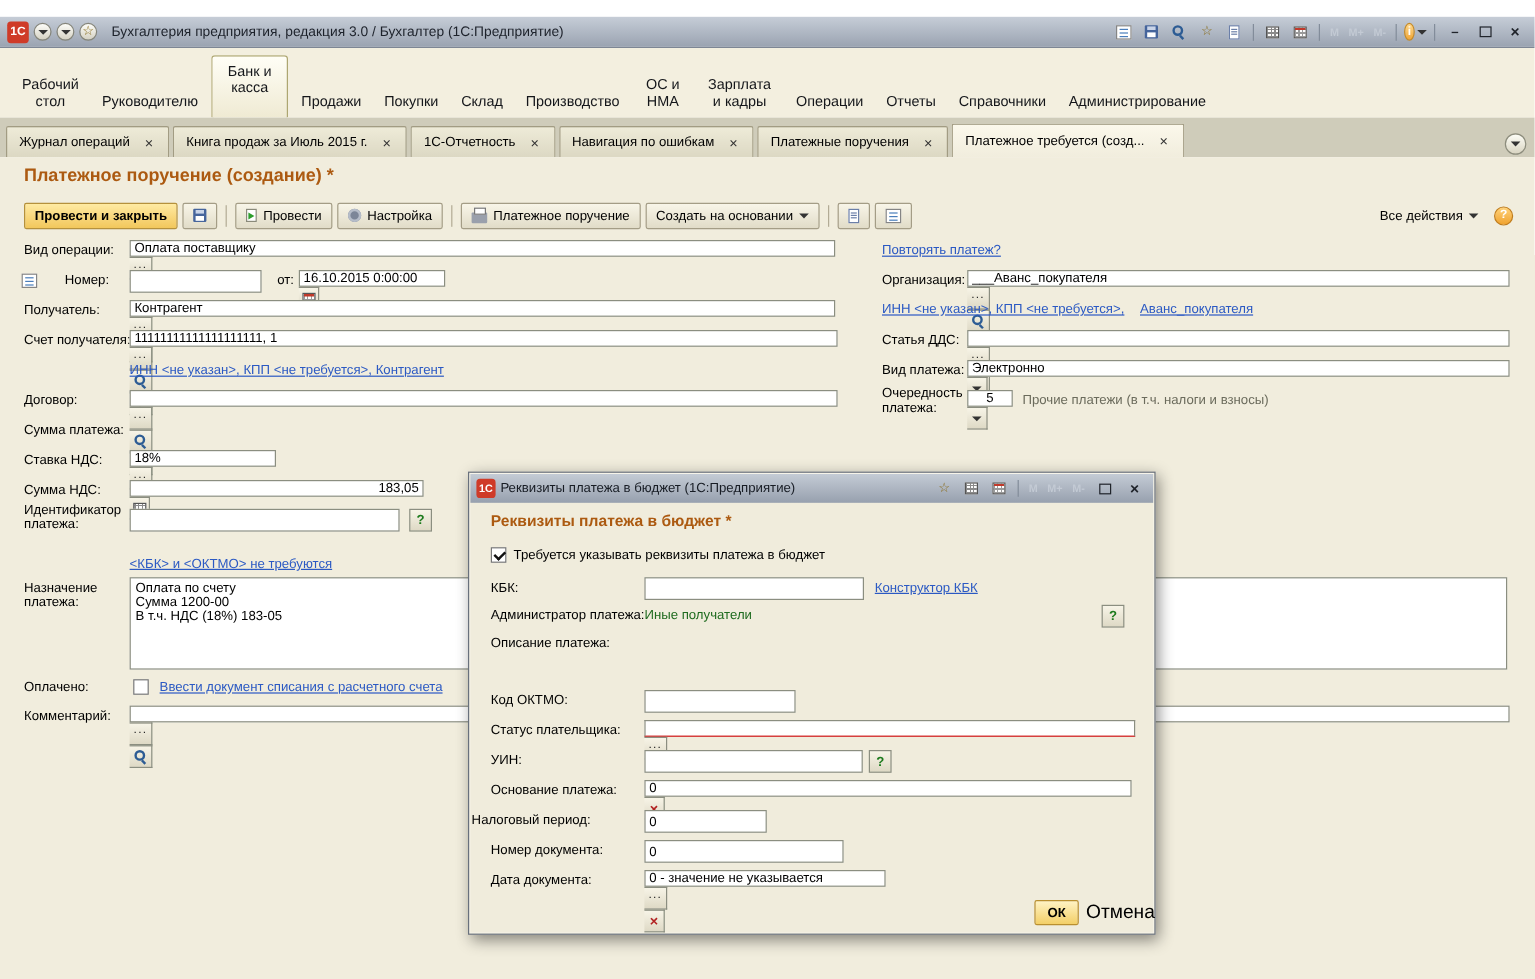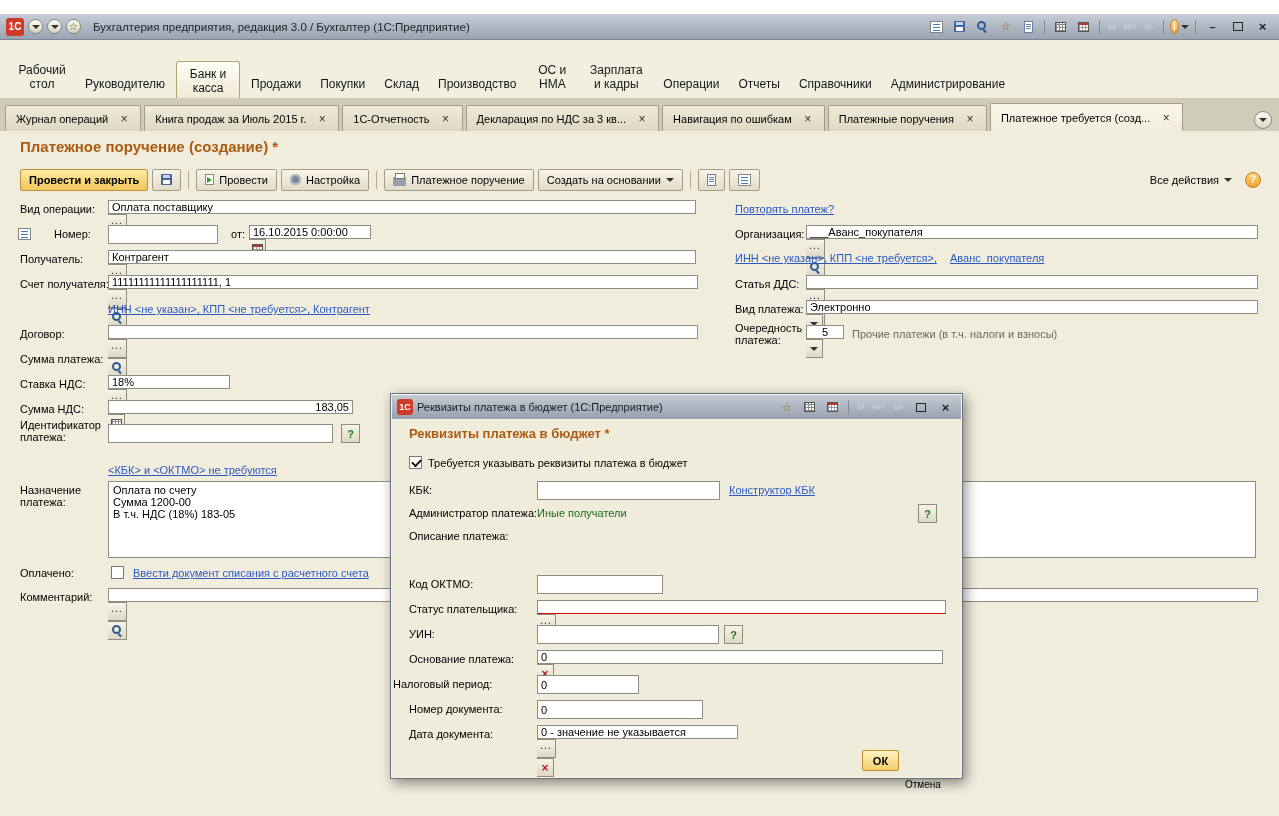--- a/index.html
+++ b/index.html
@@ -69,21 +69,21 @@
   .caret{ display:inline-block; width:0; height:0;
     border-left:4px solid transparent; border-right:4px solid transparent; border-top:4px solid #333; }
 
   
   .sections{ position:absolute; left:0; top:40px; width:100%; height:58px; background:#f3efdf;
     display:flex; align-items:flex-end; padding:0 10px; }
   .stab{ padding:5px 8px 7px 8px; margin-right:3px; text-align:center; font-size:12px;
     line-height:14px; color:#14161a; white-space:nowrap; cursor:pointer; }
   .stab.wrap{ white-space:normal; }
   .stab.active{ background:linear-gradient(#fffef6,#efead3); border:1px solid #ada671;
-    border-bottom:none; border-radius:3px 3px 0 0; padding-bottom:3px; }
+    border-bottom:none; border-radius:3px 3px 0 0; padding-bottom:18px; }
 
   
   .doctabs{ position:absolute; left:0; top:98px; width:100%; height:33px; background:#cfccba;
     display:flex; align-items:flex-end; padding:0 5px; }
   .dtab{ height:26px; display:flex; align-items:center; gap:10px; padding:0 10px;
     background:linear-gradient(#eeebd8,#dcd8c3); border:1px solid #a29c83; border-bottom:none;
     border-radius:2px 2px 0 0; margin-right:3px; font-size:11px; white-space:nowrap; cursor:pointer; }
   .dtab.active{ background:linear-gradient(#fbf8eb,#f1eddd); height:28px; }
   .tab-close{ width:12px; height:13px; display:flex; align-items:center; justify-content:center;
     color:#333; font-size:12px; cursor:pointer; }
@@ -145,22 +145,22 @@
     background:#f0ecdc; border:1px solid #68707c; z-index:10;
     box-shadow:inset 0 0 0 1px #f7f4e9, 3px 4px 12px rgba(0,0,0,.45); }
   .modal-tb{ position:absolute; left:1px; top:1px; right:1px; height:24px;
     background:linear-gradient(#c4cbd5,#97a0ae); display:flex; align-items:center;
     padding:0 5px; gap:4px; }
   .modal-title{ font-size:11px; color:#171c24; white-space:nowrap; }
   .modal-head{ position:absolute; left:18px; top:32px; font-size:13px; font-weight:bold; color:#ac5a11; }
   .okbtn{ position:absolute; left:471px; top:356px; width:37px; height:21px;
     background:linear-gradient(#fff3c4,#f3cf67); border:1px solid #b98f2f; border-radius:2px;
     font-weight:bold; font-size:11px; display:flex; align-items:center; justify-content:center; cursor:pointer; }
-  .cancelbtn{ position:absolute; left:514px; top:356px; height:21px; font-size:10px;
-    display:flex; align-items:center; cursor:pointer;margin-top:24px; }
+  .cancelbtn{ position:absolute; left:514px; top:356px; height:21px; font-size:16px;
+    display:flex; align-items:center; cursor:pointer; }
 </style>
 </head>
 <body>
 
 <div id="app">
 
   <div class="titlebar">
     <span class="logo1c">1С</span>
     <span class="round-btn">
         <span class="caret"></span>
@@ -231,24 +231,20 @@
     <div class="dtab">
         <span>Журнал операций</span>
         <span class="tab-close"></span>
       </div>
     <div class="dtab">
         <span>Книга продаж за Июль 2015 г.</span>
         <span class="tab-close"></span>
       </div>
     <div class="dtab">
         <span>1С-Отчетность</span>
-        <span class="tab-close"></span>
-      </div>
-    <div class="dtab">
-        <span>Декларация по НДС за 3 кв...</span>
         <span class="tab-close"></span>
       </div>
     <div class="dtab">
         <span>Навигация по ошибкам</span>
         <span class="tab-close"></span>
       </div>
     <div class="dtab">
         <span>Платежные поручения</span>
         <span class="tab-close"></span>
       </div>

